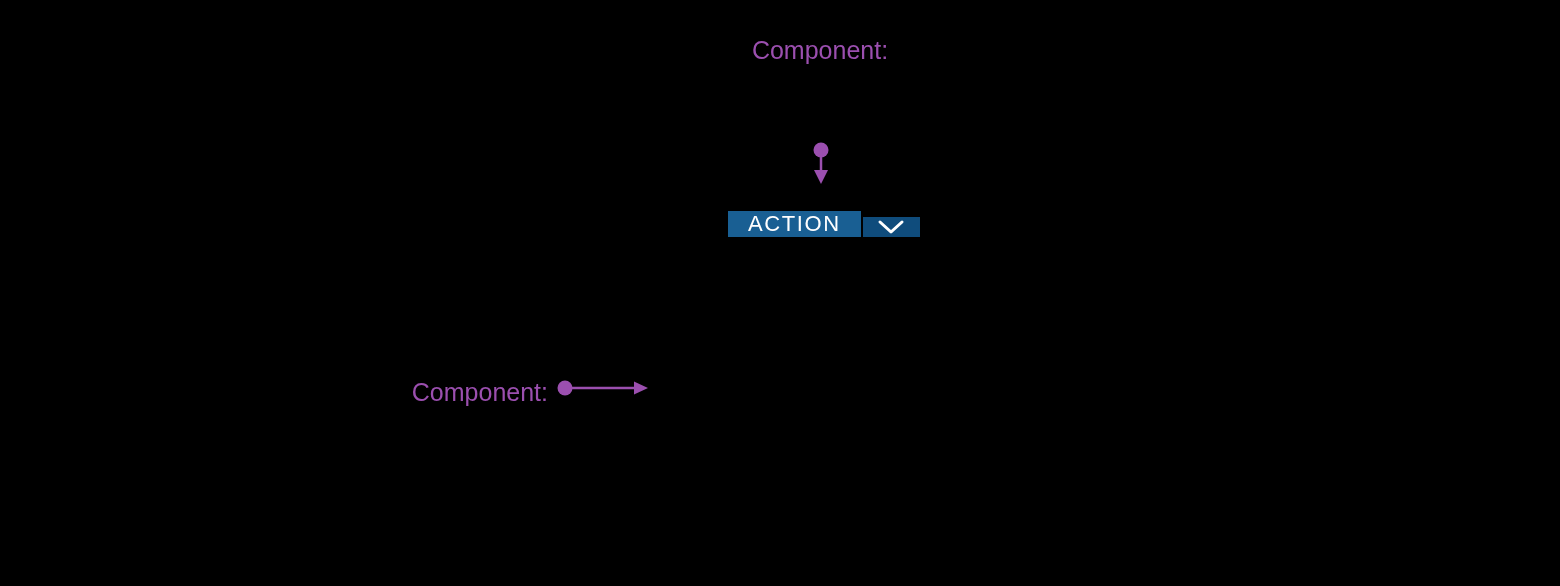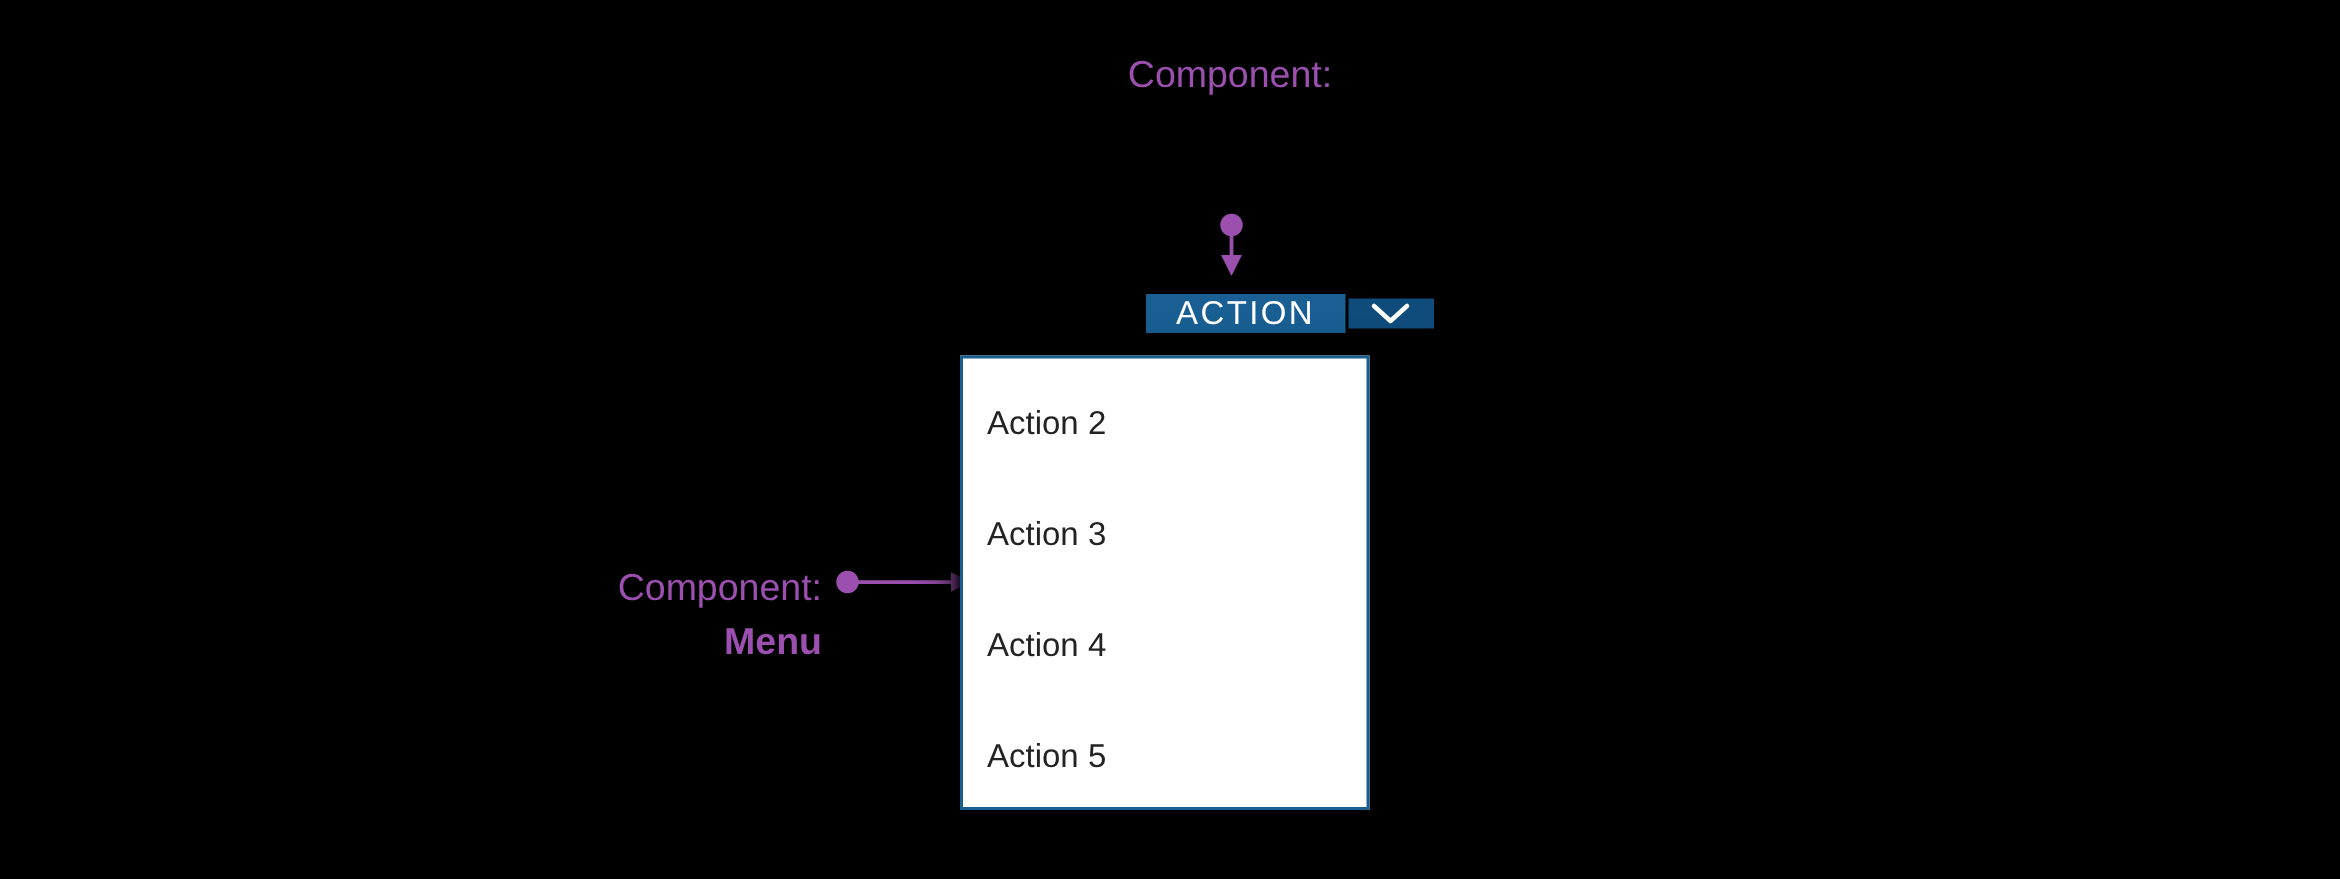--- a/index.html
+++ b/index.html
@@ -60,22 +60,21 @@
     pointer-events: none;
   }
 
   
   #segmented-button-group {
     position: absolute;
     left: 728px;
     top: 180px;
     height: 57px;
     display: flex;
-    align-items: center;
-    margin-left: 36px;
+    align-items: flex-end;
   }
   #segmented-button-group .seg-main {
     background: #195F93;
     color: #FFFFFF;
     font-size: 22px;
     letter-spacing: 1.6px;
     display: flex;
     align-items: center;
     justify-content: center;
     padding: 0 20px;
@@ -140,41 +139,34 @@
   </div>
 
   <svg class="leader-svg" style="left:796px; top:140px;" width="50" height="48">
     <circle cx="25" cy="10" r="7.5" fill="#9B4FAF"></circle>
     <line x1="25" y1="10" x2="25" y2="34" stroke="#9B4FAF" stroke-width="2.5"></line>
     <polygon points="25,44 18,30 32,30" fill="#9B4FAF"></polygon>
   </svg>
 
   <div class="callout" id="callout-menu">
     <span class="lead">Component:</span>
-    <span class="name">Menu</span>
   </div>
 
   <svg class="leader-svg" style="left:556px; top:378px;" width="96" height="22">
     <circle cx="9" cy="10" r="7.5" fill="#9B4FAF"></circle>
     <line x1="9" y1="10" x2="80" y2="10" stroke="#9B4FAF" stroke-width="2.5"></line>
     <polygon points="92,10 78,3.5 78,16.5" fill="#9B4FAF"></polygon>
   </svg>
 
   <div id="segmented-button-group">
     <button class="seg-main">ACTION</button>
     <div class="seg-divider"></div>
     <button class="seg-toggle">
       <span>
         <svg width="28" height="18" viewBox="0 0 28 18" fill="none">
           <path d="M3 4 L14 14 L25 4" stroke="#FFFFFF" stroke-width="3" stroke-linecap="round" stroke-linejoin="round"></path>
         </svg>
       </span>
     </button>
   </div>
 
-  <div id="dropdown-menu">
-    <div class="menu-item">Action 2</div>
-    <div class="menu-item">Action 3</div>
-    <div class="menu-item">Action 4</div>
-    <div class="menu-item">Action 5</div>
-  </div>
 
 </div>
 
 </body></html>

